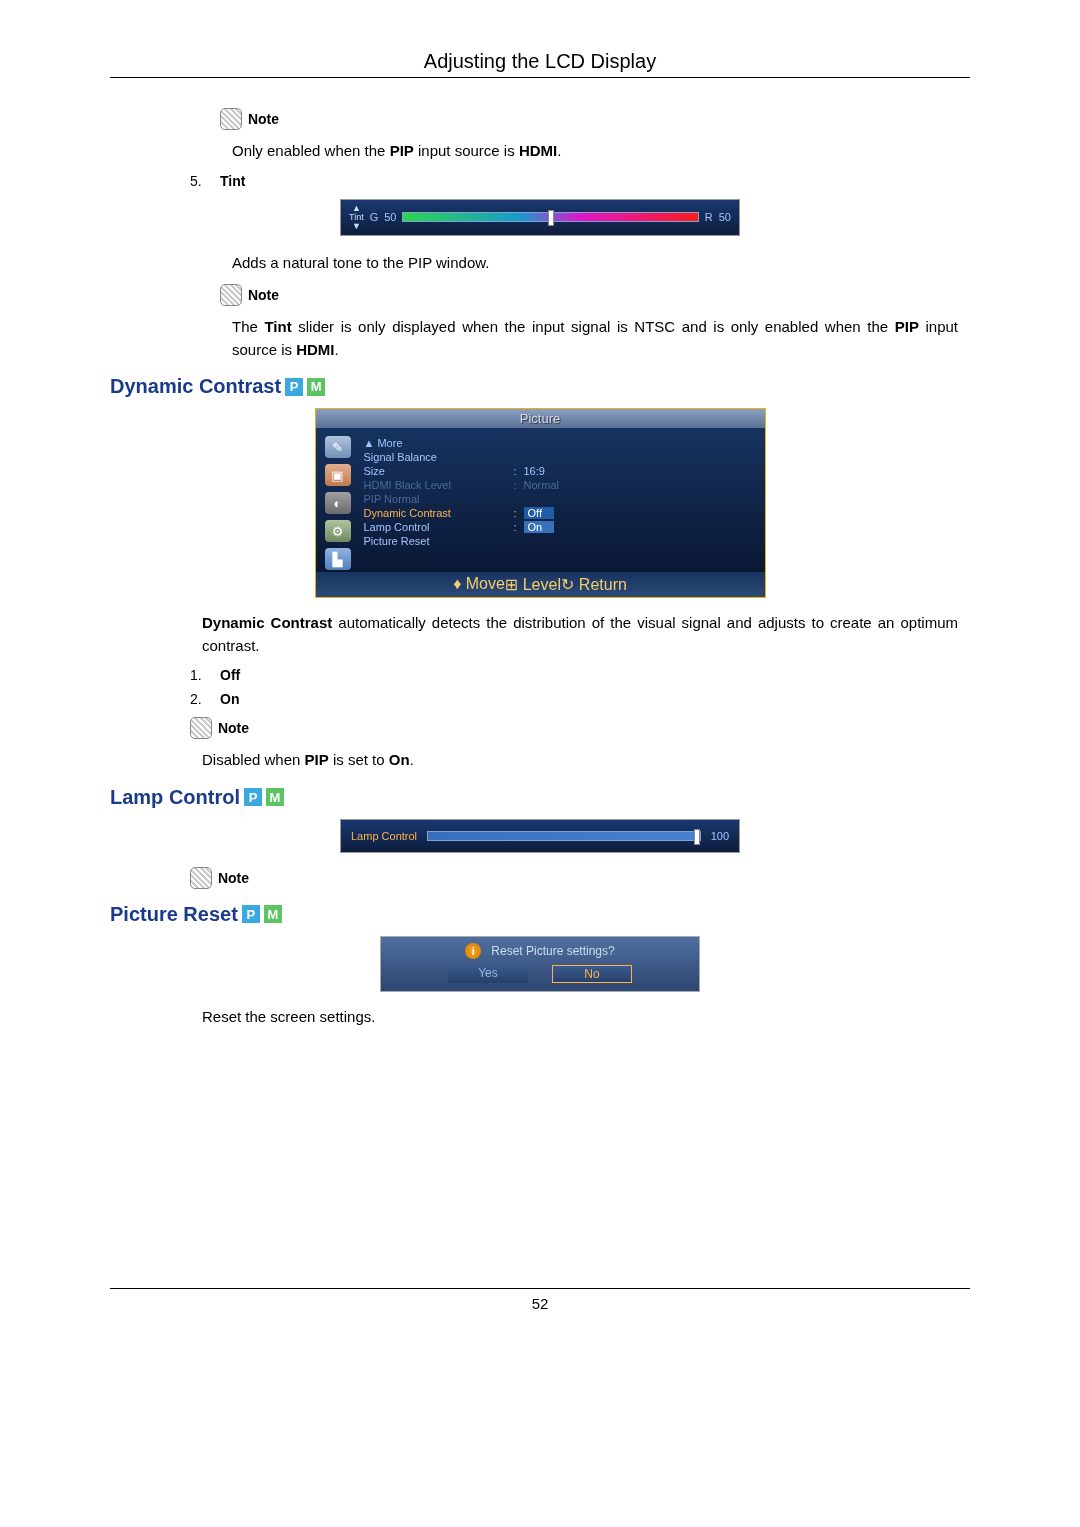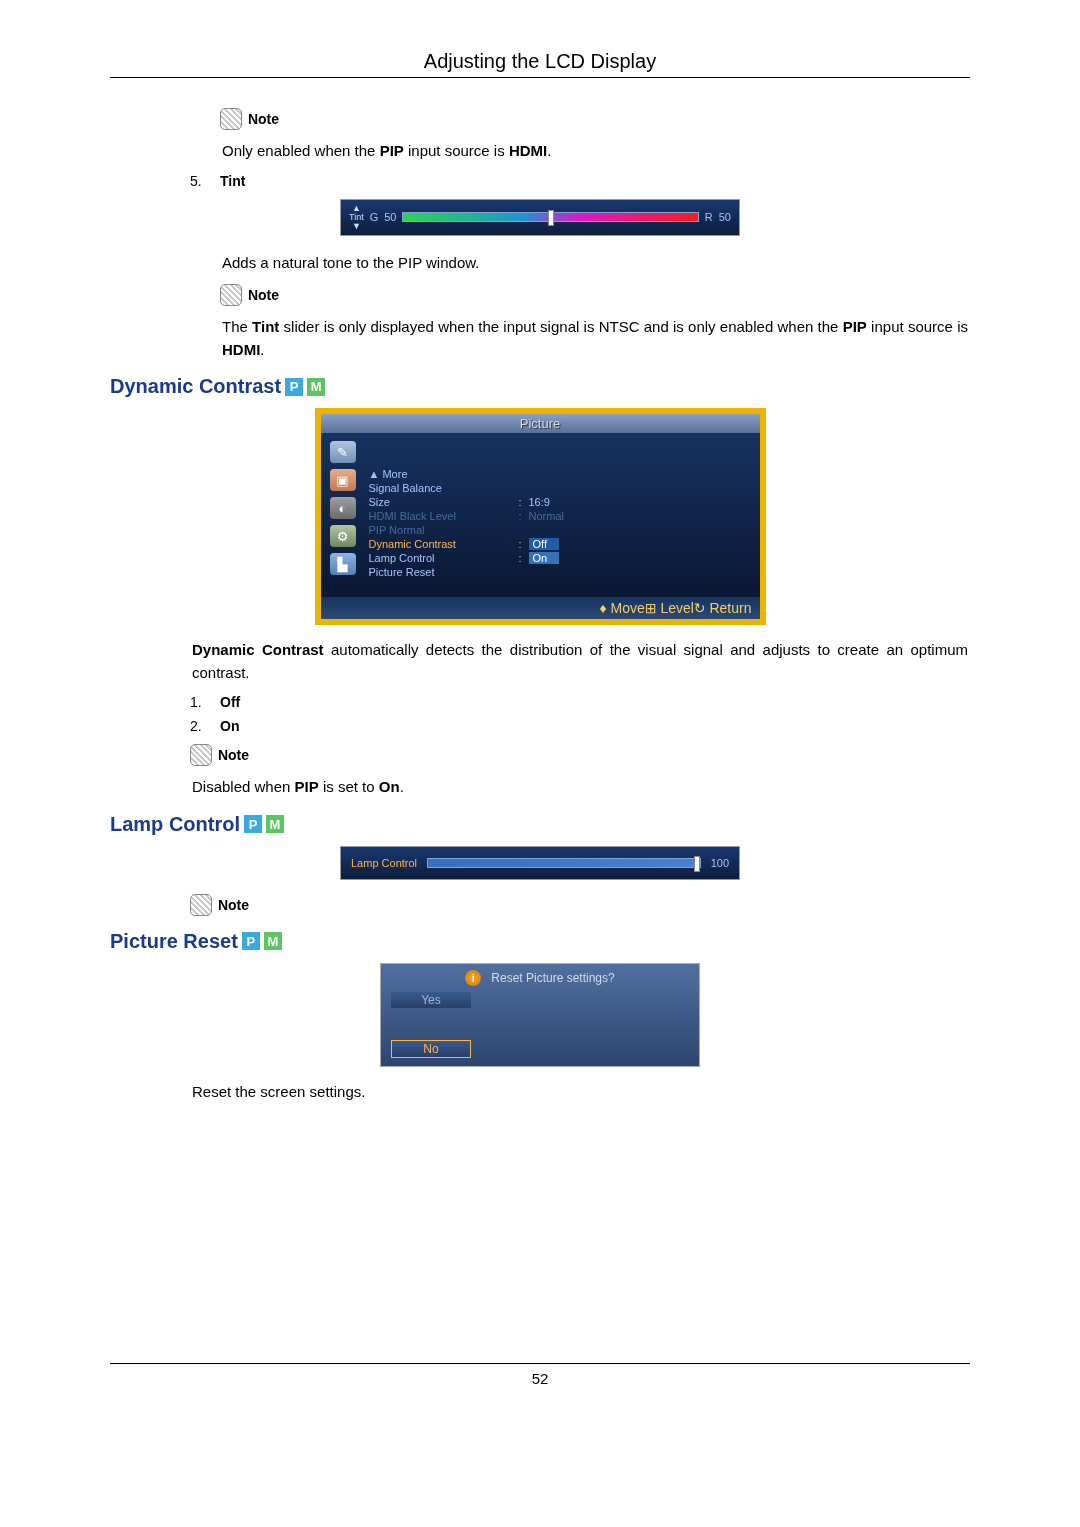--- a/index.html
+++ b/index.html
@@ -33,21 +33,21 @@
     position: relative;
     margin-right: 2px;
   }
   .note-label {
     font-weight: bold;
     font-size: 14px;
     vertical-align: middle;
   }
   .indent-1 { margin-left: 110px; }
   .indent-2 { margin-left: 80px; }
-  .para { margin: 10px 2px; line-height: 1.5; font-size: 15px; }
+  .para { margin: 10px 12px; line-height: 1.5; font-size: 15px; }
   .justify { text-align: justify; }
   .ol-item { display: flex; margin: 8px 0 8px 80px; }
   .ol-num { width: 30px; }
   .ol-label { font-weight: bold; }
   .section-title {
     font-size: 20px;
     font-weight: bold;
     color: #1a3a8a;
     margin: 14px 0 10px 0;
     display: flex;
@@ -107,21 +107,21 @@
     height: 16px;
     background: #fff;
     border: 1px solid #888;
     transform: translateX(-50%);
   }
 
   
   .osd {
     width: 451px;
     margin: 8px auto 14px auto;
-    border: 6px solid #eab308;
+    border: 1px solid #eab308;
     font-size: 11px;
     color: #a4c4ff;
   }
   .osd-title {
     text-align: center;
     background: linear-gradient(#8aa0c4, #5a7095);
     color: #d9d9d9;
     font-size: 13px;
     padding: 2px 0;
     text-shadow: 1px 1px 1px #2a3650;
@@ -141,33 +141,33 @@
   .osd-icon {
     width: 26px;
     height: 22px;
     border-radius: 4px;
     display: flex;
     align-items: center;
     justify-content: center;
     font-size: 13px;
     color: #fff;
   }
-  .osd-menu { flex: 1; padding-left: 8px; margin-top: 26px; }
+  .osd-menu { flex: 1; padding-left: 8px; }
   .osd-row { display: flex; padding: 1px 0; }
   .osd-label { width: 150px; }
   .osd-colon { width: 10px; }
   .osd-dim { color: #4a6a9a; }
   .osd-hl { background: #1e5da8; color: #fff; padding: 0 4px; display: inline-block; min-width: 30px;}
   .osd-hl2 { background: #3572b8; color: #fff; padding: 0 4px; display: inline-block; min-width: 30px;}
   .osd-footer {
     display: flex;
-    justify-content: flex-end;
+    justify-content: center;
     background: linear-gradient(#183460, #2b4977);
-    padding: 3px 8px;
-    font-size: 14px;
+    padding: 3px 16px;
+    font-size: 16px;
     color: #f0c050;
   }
   .osd-footer span { color: #f5cc6a; }
 
   
   .lamp-panel {
     width: 400px;
     margin: 8px auto 14px auto;
     background: linear-gradient(#1a3870 0%, #0d1d3d 100%);
     border: 1px solid #999;
@@ -205,21 +205,21 @@
     color: #cde;
     font-size: 12px;
   }
   .reset-row1 { display: flex; align-items: center; gap: 10px; justify-content: center; margin-bottom: 6px;}
   .reset-info {
     width: 16px; height: 16px; border-radius: 50%;
     background: radial-gradient(#f5a623, #d97a00);
     display:flex; align-items:center; justify-content:center;
     color: #fff; font-weight:bold; font-size: 11px;
   }
-  .reset-buttons { display: flex; justify-content: center; gap: 32px; flex-direction: column;}
+  .reset-buttons { display: flex; justify-content: center; gap: 24px;}
   .reset-btn {
     width: 80px;
     text-align: center;
     padding: 1px 0;
     background: linear-gradient(#3a5a8e, #27406a);
     color: #9fb6d6;
     font-size: 12px;
   }
   .reset-btn.active { border: 1px solid #ffb34d; color: #ffb34d; }
 

